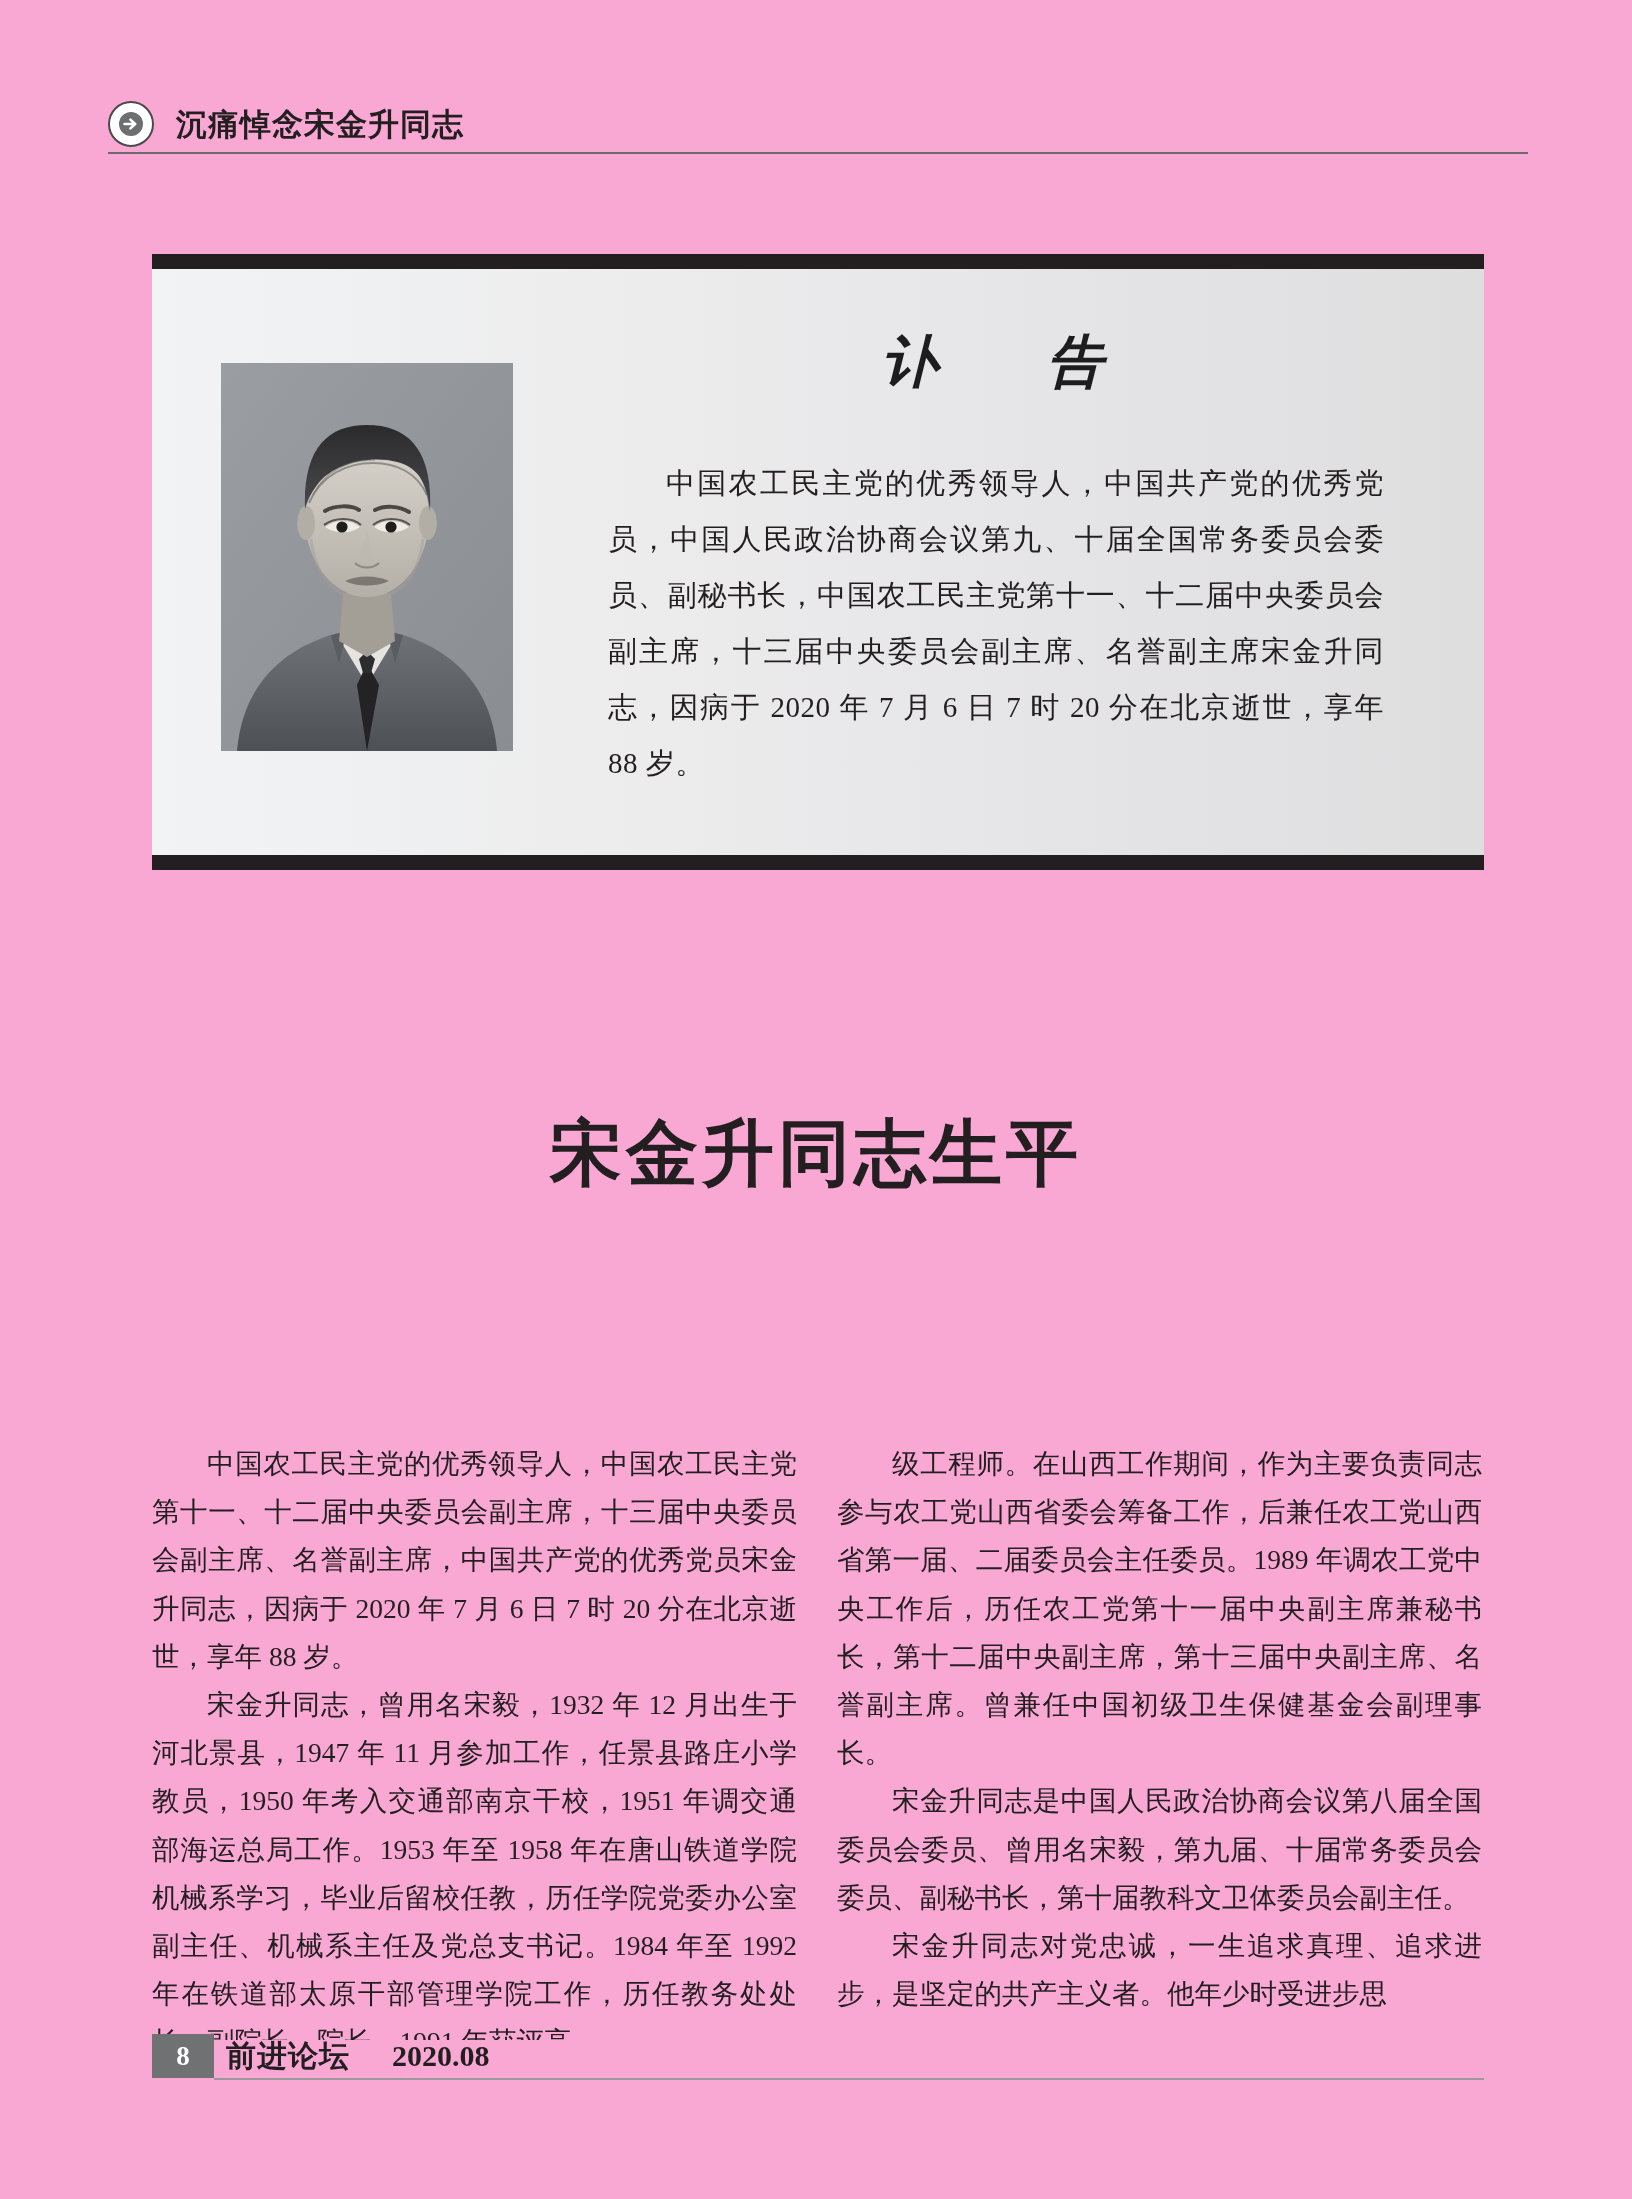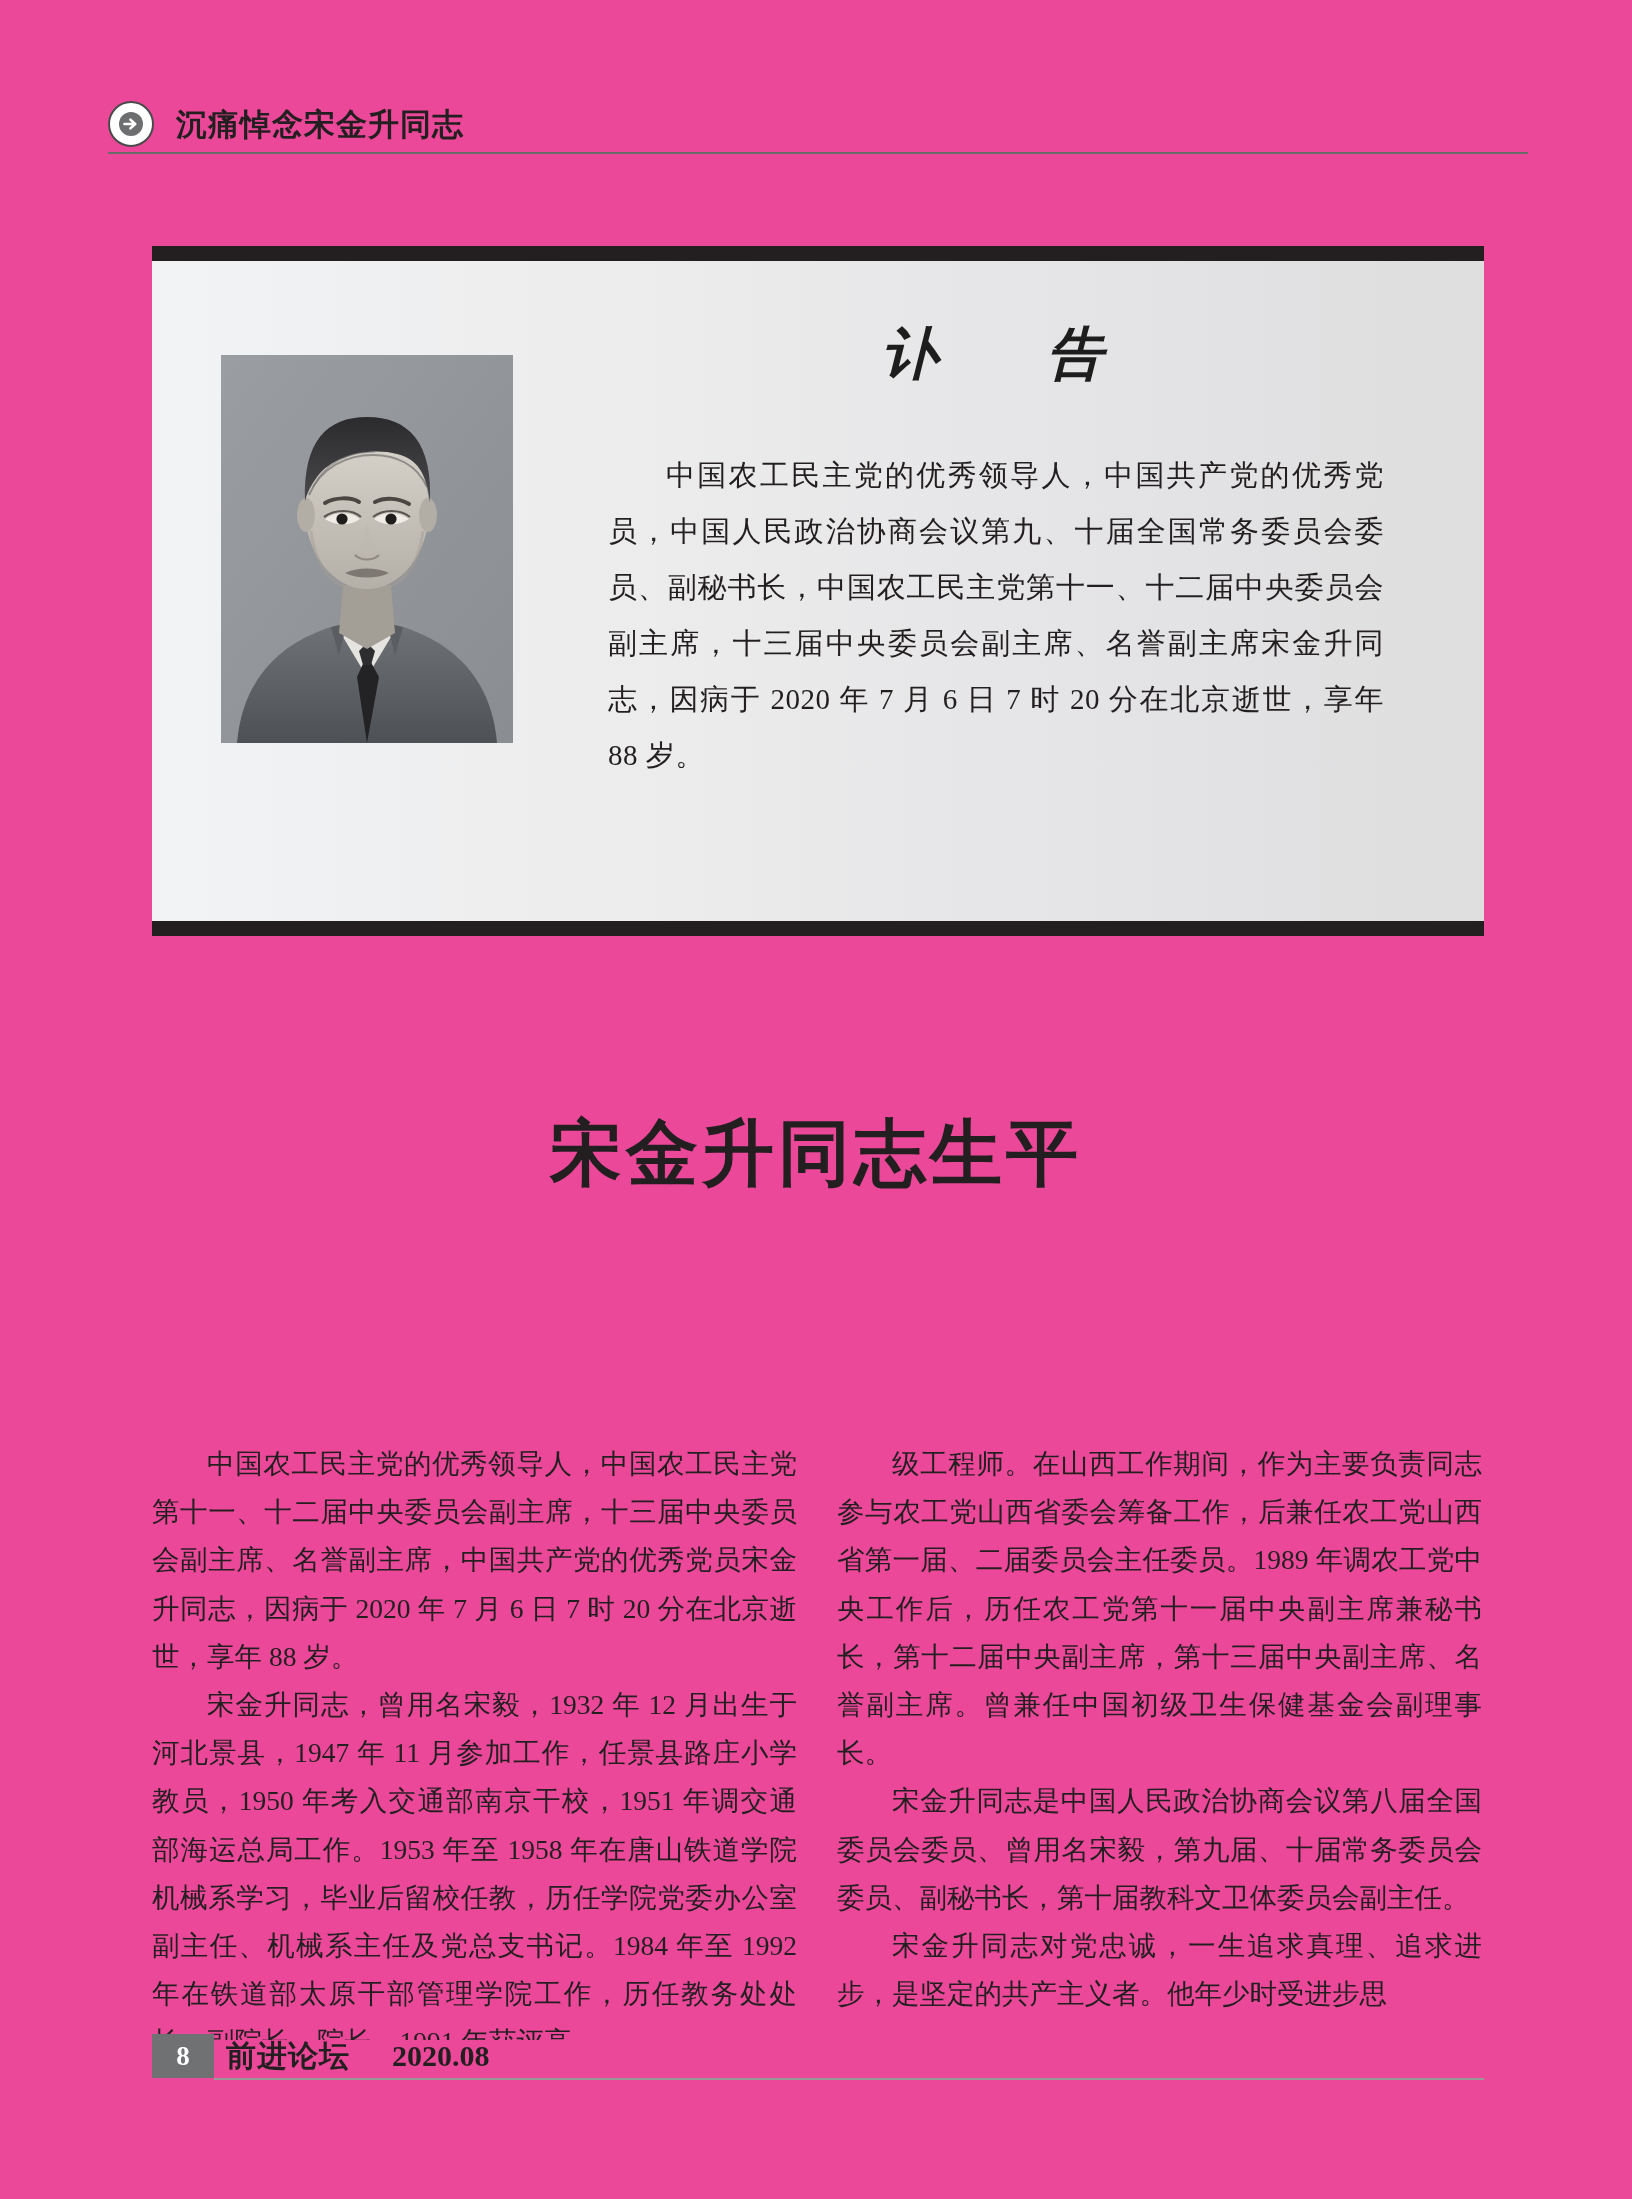--- a/index.html
+++ b/index.html
@@ -13,21 +13,21 @@
     position: relative;
     font-family: "Liberation Serif", "DejaVu Serif", serif;
     color: #231f20;
     overflow: hidden;
   }
 
   
   .page {
     position: absolute;
     inset: 0;
-    background: #ec4899;
+    background: #f9a8d4;
   }
 
   
   .running-header {
     position: absolute;
     left: 108px;
     top: 96px;
     width: 1420px;
     height: 62px;
   }
@@ -65,23 +65,23 @@
     top: 56px;
     width: 1420px;
     height: 2px;
     background: #6a6a6a;
   }
 
   
   .notice {
     position: absolute;
     left: 152px;
-    top: 246px;
+    top: 254px;
     width: 1332px;
-    height: 690px;
+    height: 616px;
     background: linear-gradient(to right, #f2f3f4 0%, #ececed 38%, #e4e4e6 72%, #dededf 100%);
     box-sizing: border-box;
   }
   .notice-bar-top,
   .notice-bar-bottom {
     position: absolute;
     left: 0;
     width: 100%;
     height: 15px;
     background: #231f20;

